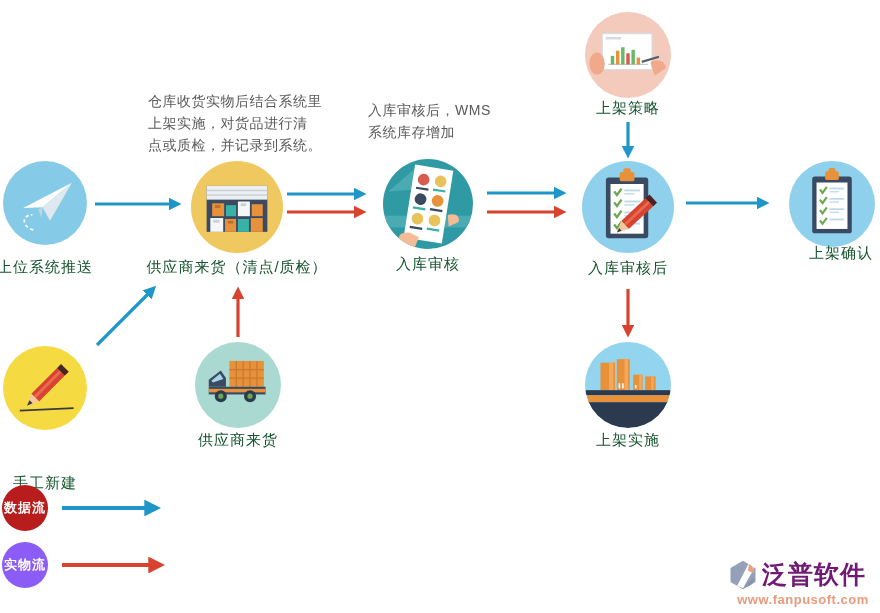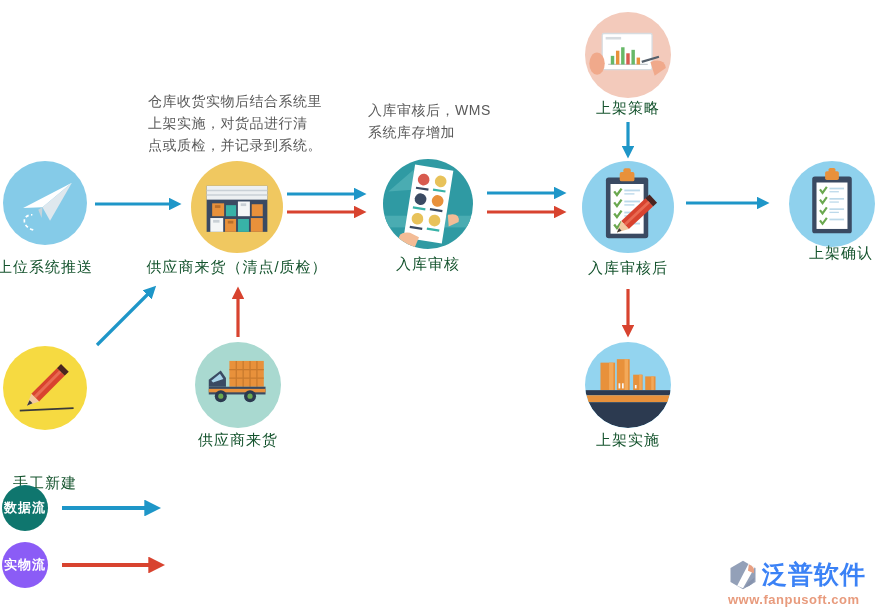--- a/index.html
+++ b/index.html
@@ -16,27 +16,27 @@
   .c-audit{left:383px;top:159px;width:90px;height:90px;background:#2f9aa3;}
   .c-strategy{left:585px;top:12px;width:86px;height:86px;background:#f3cabb;}
   .c-order{left:582px;top:161px;width:92px;height:92px;background:#8fd1ed;}
   .c-confirm{left:789px;top:161px;width:86px;height:86px;background:#8fd1ed;}
   .c-manual{left:3px;top:346px;width:84px;height:84px;background:#f6da41;}
   .c-supplier{left:195px;top:342px;width:86px;height:86px;background:#a9d9d0;}
   .c-implement{left:585px;top:342px;width:86px;height:86px;background:#93d4ef;}
   
   .legend-circle{position:absolute;width:46px;height:46px;border-radius:50%;display:flex;align-items:center;justify-content:center;
                  color:#fff;font-size:13px;font-weight:bold;letter-spacing:1px;}
-  .lg-data{left:2px;top:485px;background:#0f766e;}
+  .lg-data{left:2px;top:485px;background:#b91c1c;}
   .lg-phys{left:2px;top:542px;background:#8b5cf6;}
   
   #footer{position:absolute;left:728px;top:558px;width:150px;}
   #brand-row{display:flex;align-items:center;}
-  #brand-text{font-size:25px;font-weight:bold;color:#3b82f6;letter-spacing:1px;margin-left:4px;}
-  #brand-url{font-size:13px;font-weight:bold;color:#e89b7d;letter-spacing:0.5px;margin-top:1px;text-align:left;}
+  #brand-text{font-size:25px;font-weight:bold;color:#701a75;letter-spacing:1px;margin-left:4px;}
+  #brand-url{font-size:13px;font-weight:bold;color:#e89b7d;letter-spacing:0.5px;margin-top:1px;text-align:center;}
 </style>
 </head>
 <body>
 
 <div id="canvas">
 
   <svg id="arrows">
     <defs>
       <marker id="mb" viewBox="0 0 10 10" refX="1" refY="5" markerWidth="4" markerHeight="4" orient="auto">
         <path d="M0,0 L10,5 L0,10 z" fill="#1e96c8"></path>

